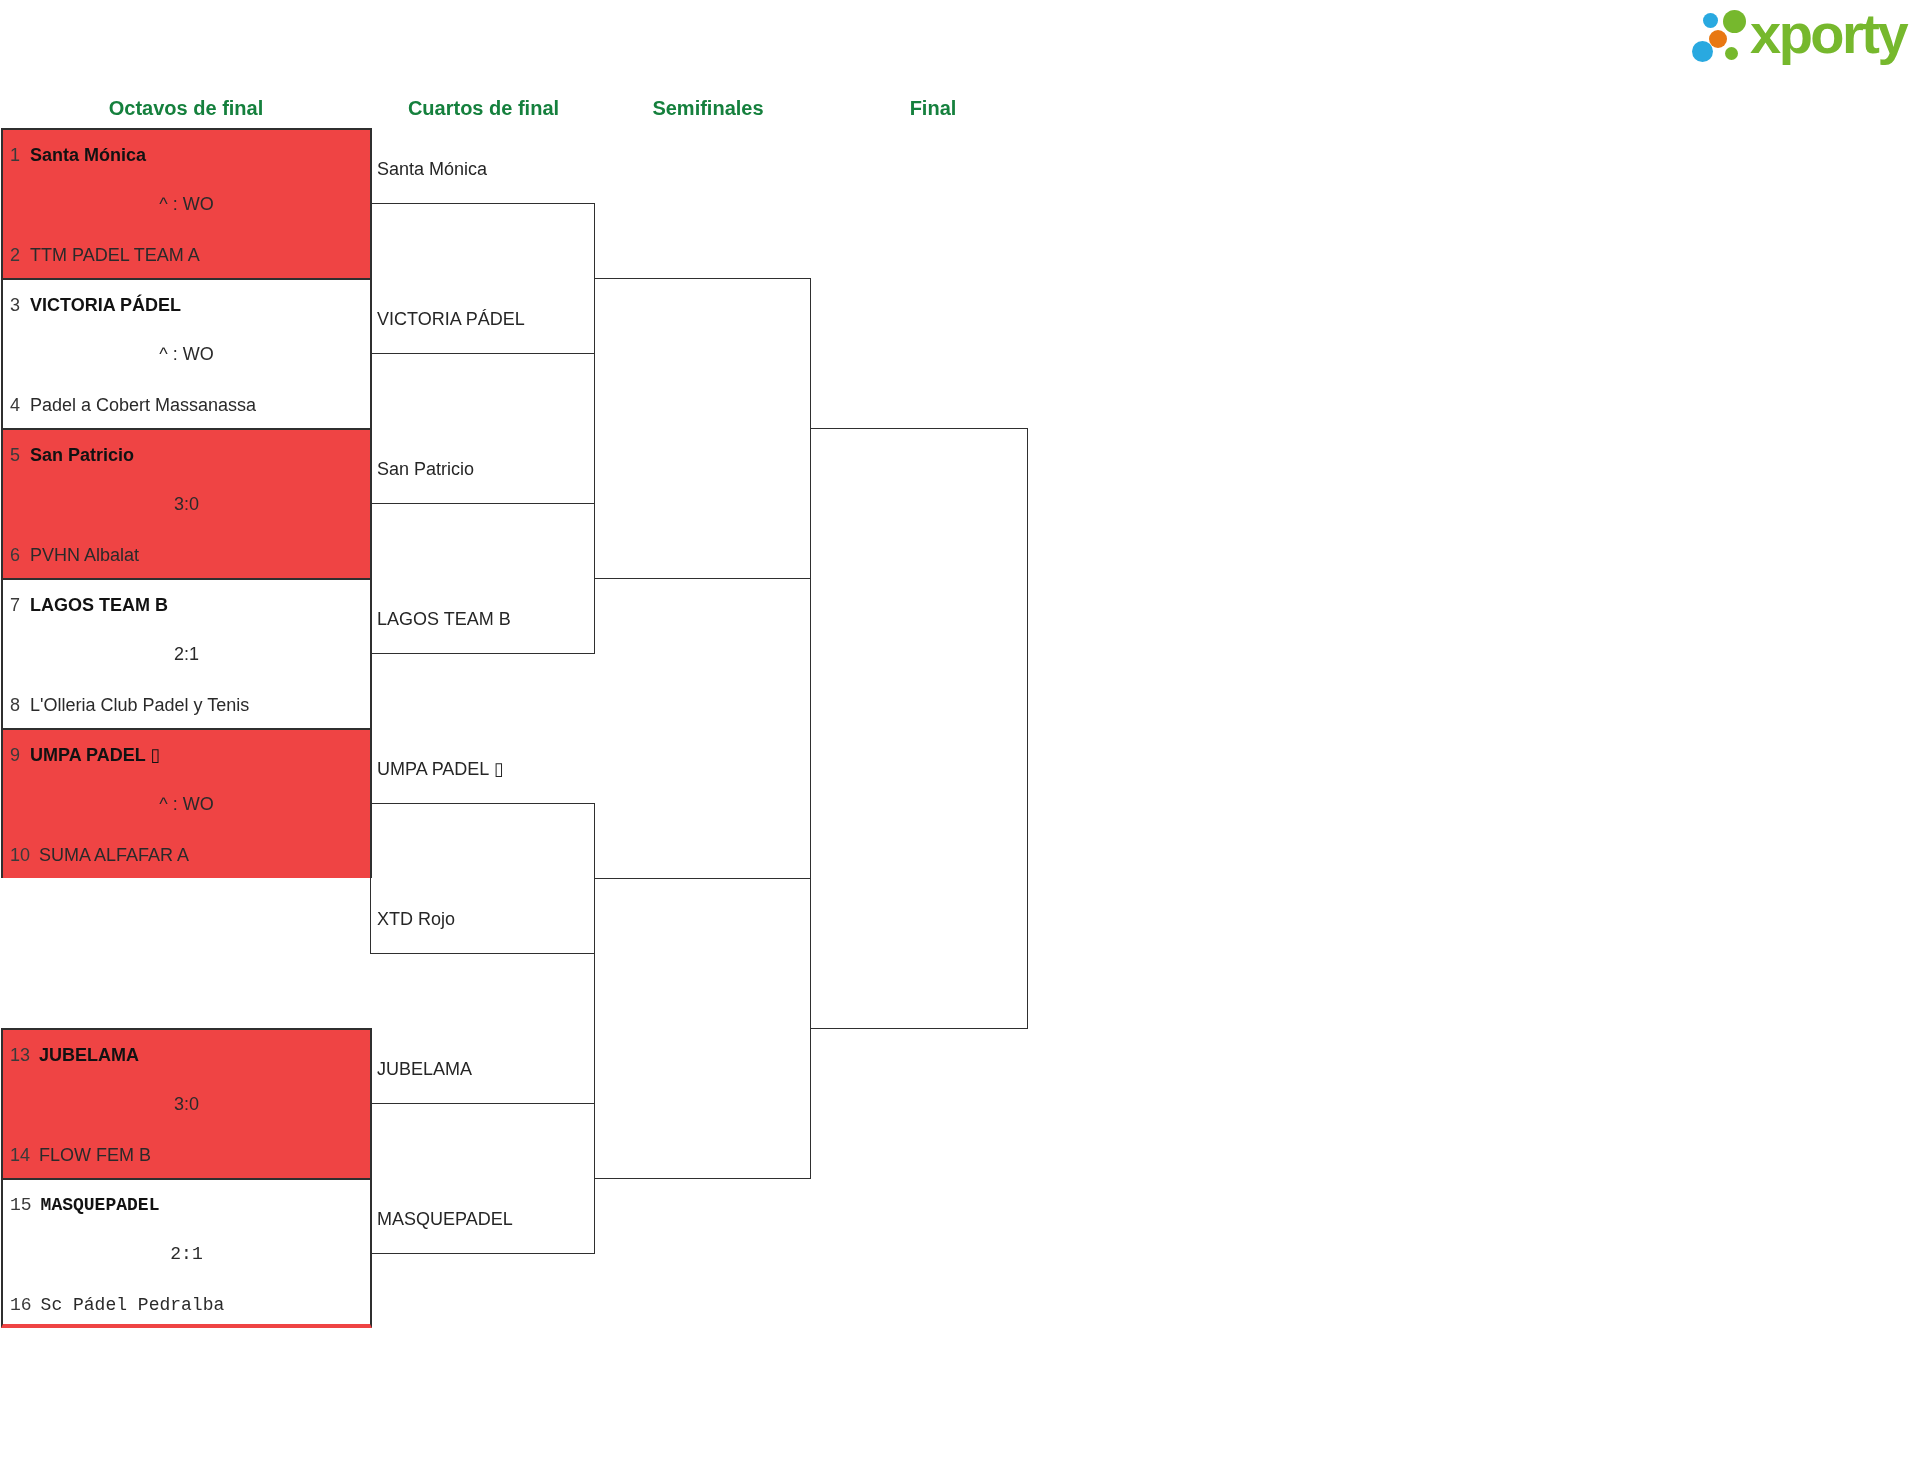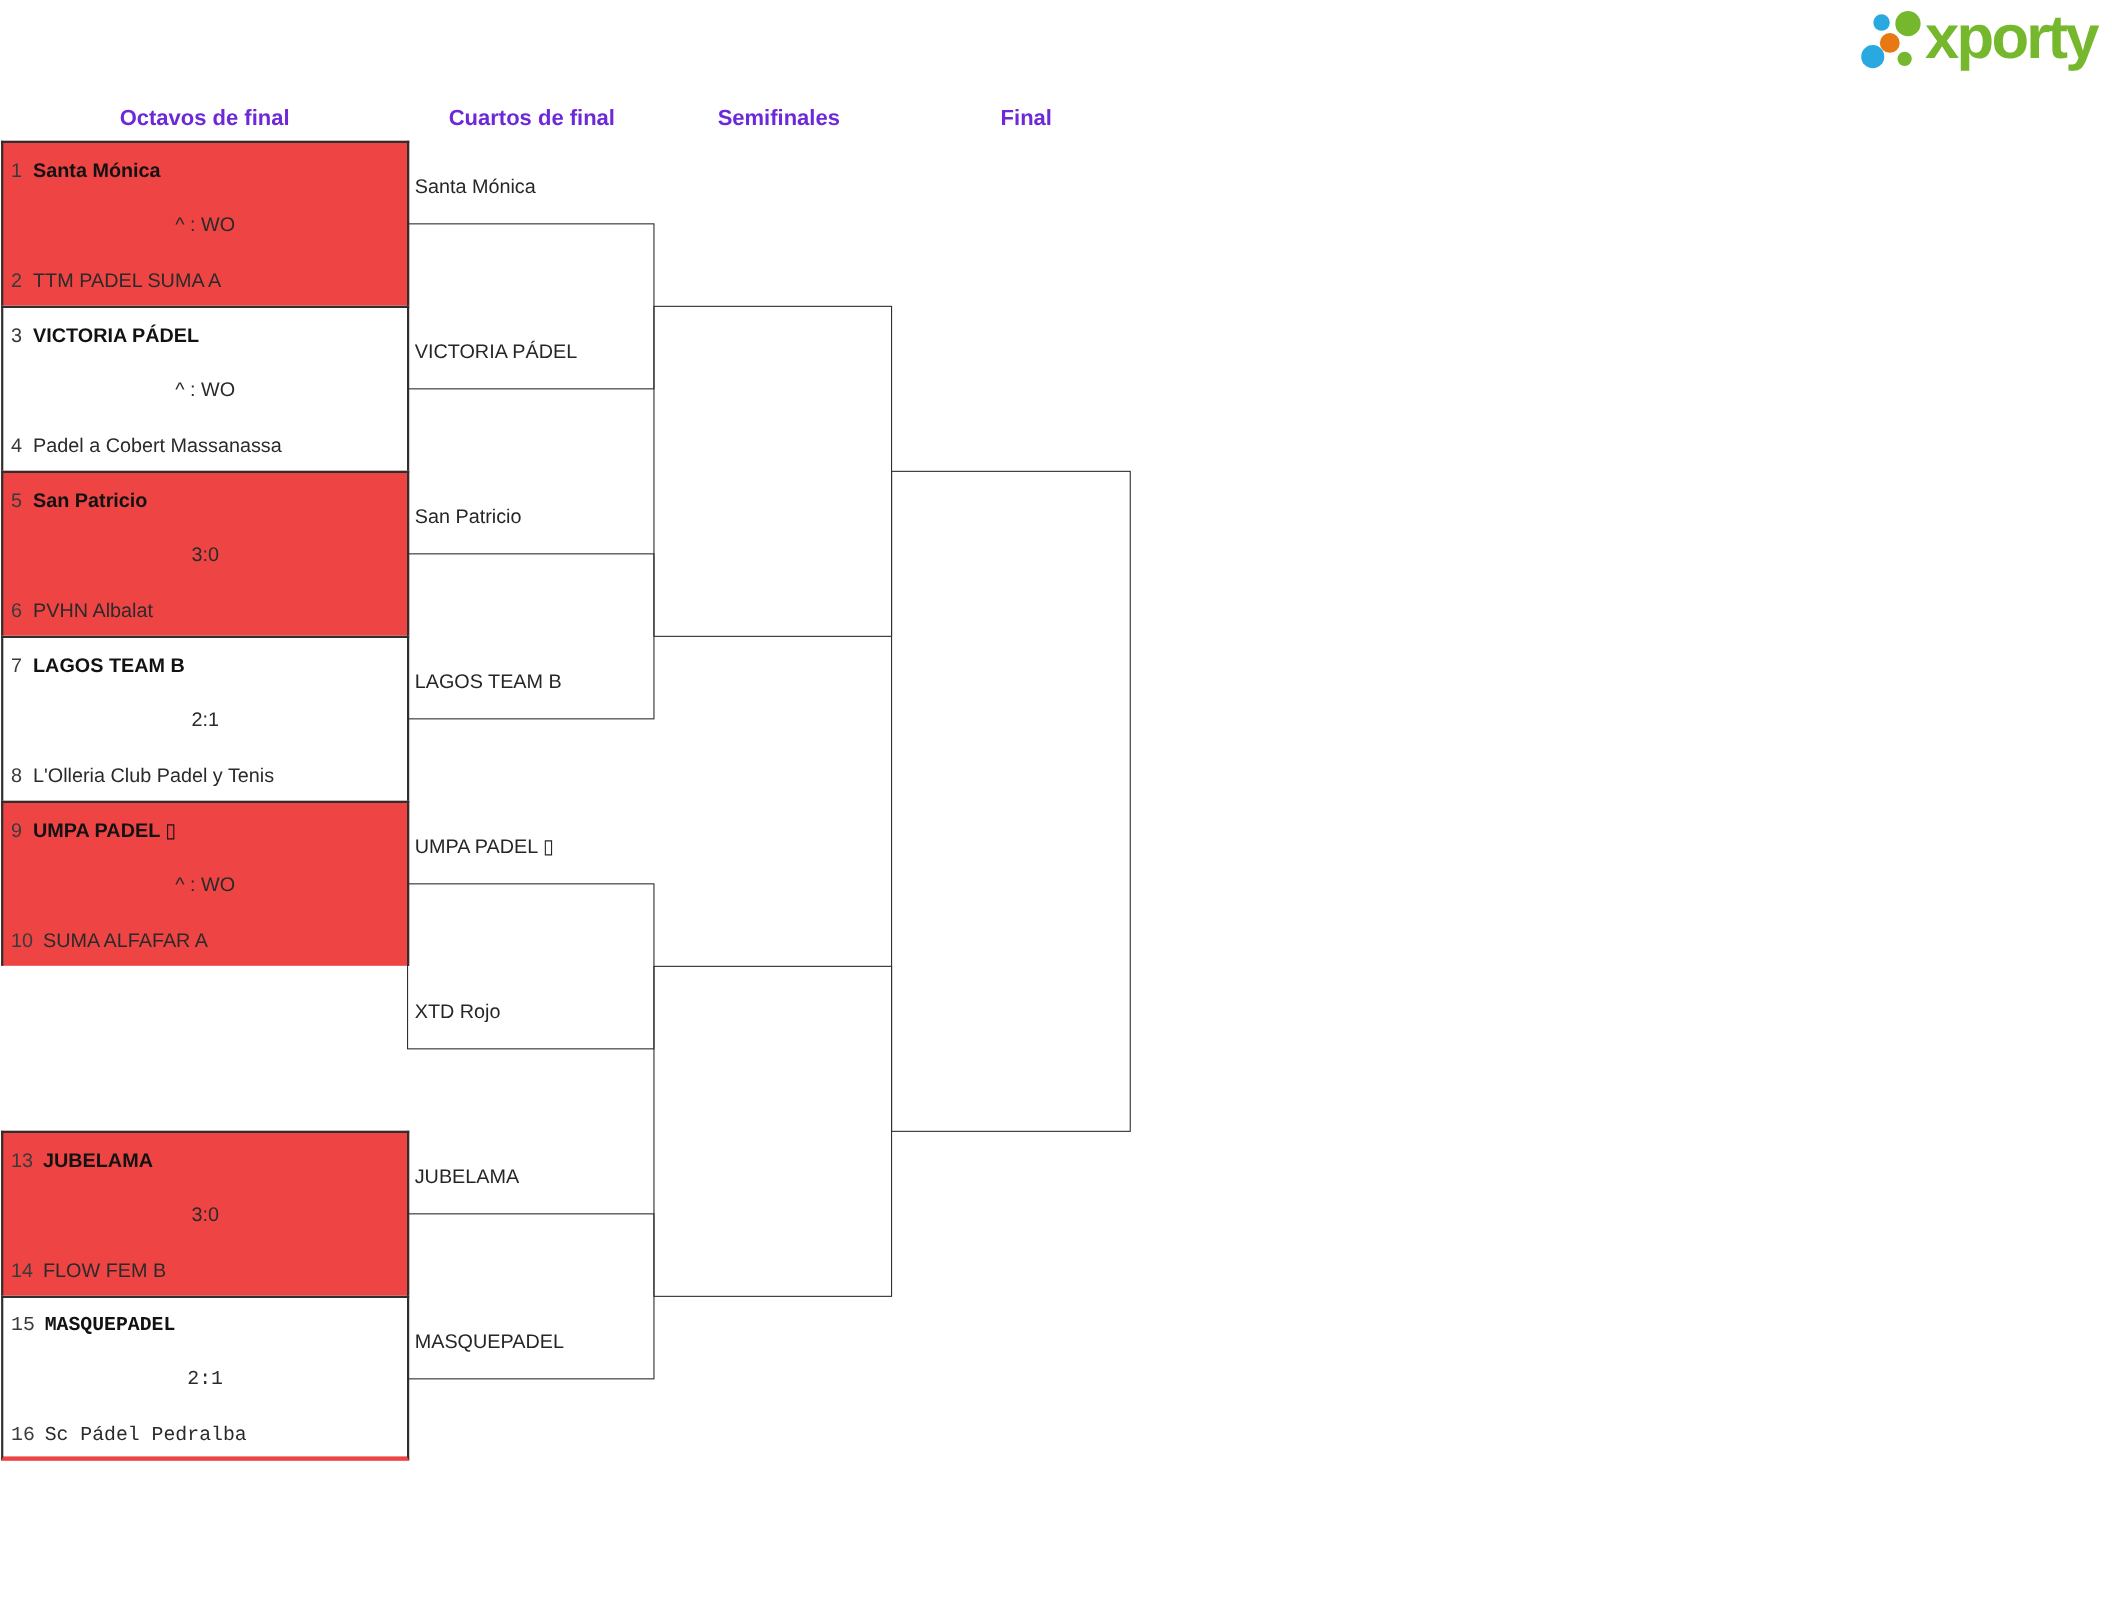--- a/index.html
+++ b/index.html
@@ -15,21 +15,21 @@
   .dot{position:absolute;border-radius:50%;}
   .dot.blue{background:#29a9e0;}
   .dot.green{background:#76b82d;}
   .dot.orange{background:#e87812;}
   .logo-word{
     position:absolute;left:62px;top:0px;font-size:56px;line-height:60px;font-weight:700;
     letter-spacing:-2.5px;color:#76b82d;white-space:nowrap;
   }
   
   .round-header{position:absolute;top:96px;height:24px;font-size:20px;line-height:24px;font-weight:600;
-    color:#6d28d9;text-align:center;white-space:nowrap;}
+    color:#15803d;text-align:center;white-space:nowrap;}
   
   .m-box{
     position:absolute;left:1px;width:371px;height:150px;box-sizing:border-box;
     border:2px solid #2f2f2f;border-bottom:none;background:#ffffff;
   }
   .m-box.last{border-bottom:4px solid #ef4444;font-family:Liberation Mono, monospace;}
   .m-box.alt{background:#ef4444;}
   .m-row{position:absolute;left:7px;right:4px;height:26px;line-height:26px;font-size:18px;white-space:nowrap;}
   .m-row.a{top:12px;}
   .m-row.b{top:112px;}
@@ -62,21 +62,21 @@
   </div>
 
   <div class="round-header" style="left:0;width:372px;">Octavos de final</div>
   <div class="round-header" style="left:372px;width:223px;">Cuartos de final</div>
   <div class="round-header" style="left:600px;width:216px;">Semifinales</div>
   <div class="round-header" style="left:825px;width:216px;">Final</div>
 
   <div class="m-box alt" style="top:128px;">
     <div class="m-row a"><span class="seed">1</span><span class="team winner">Santa Mónica</span></div>
     <div class="score">^ : WO</div>
-    <div class="m-row b"><span class="seed">2</span><span class="team">TTM PADEL SUMA A</span></div>
+    <div class="m-row b"><span class="seed">2</span><span class="team">TTM PADEL TEAM A</span></div>
   </div>
 
   <div class="m-box" style="top:278px;">
     <div class="m-row a"><span class="seed">3</span><span class="team winner">VICTORIA PÁDEL</span></div>
     <div class="score">^ : WO</div>
     <div class="m-row b"><span class="seed">4</span><span class="team">Padel a Cobert Massanassa</span></div>
   </div>
 
   <div class="m-box alt" style="top:428px;">
     <div class="m-row a"><span class="seed">5</span><span class="team winner">San Patricio</span></div>

